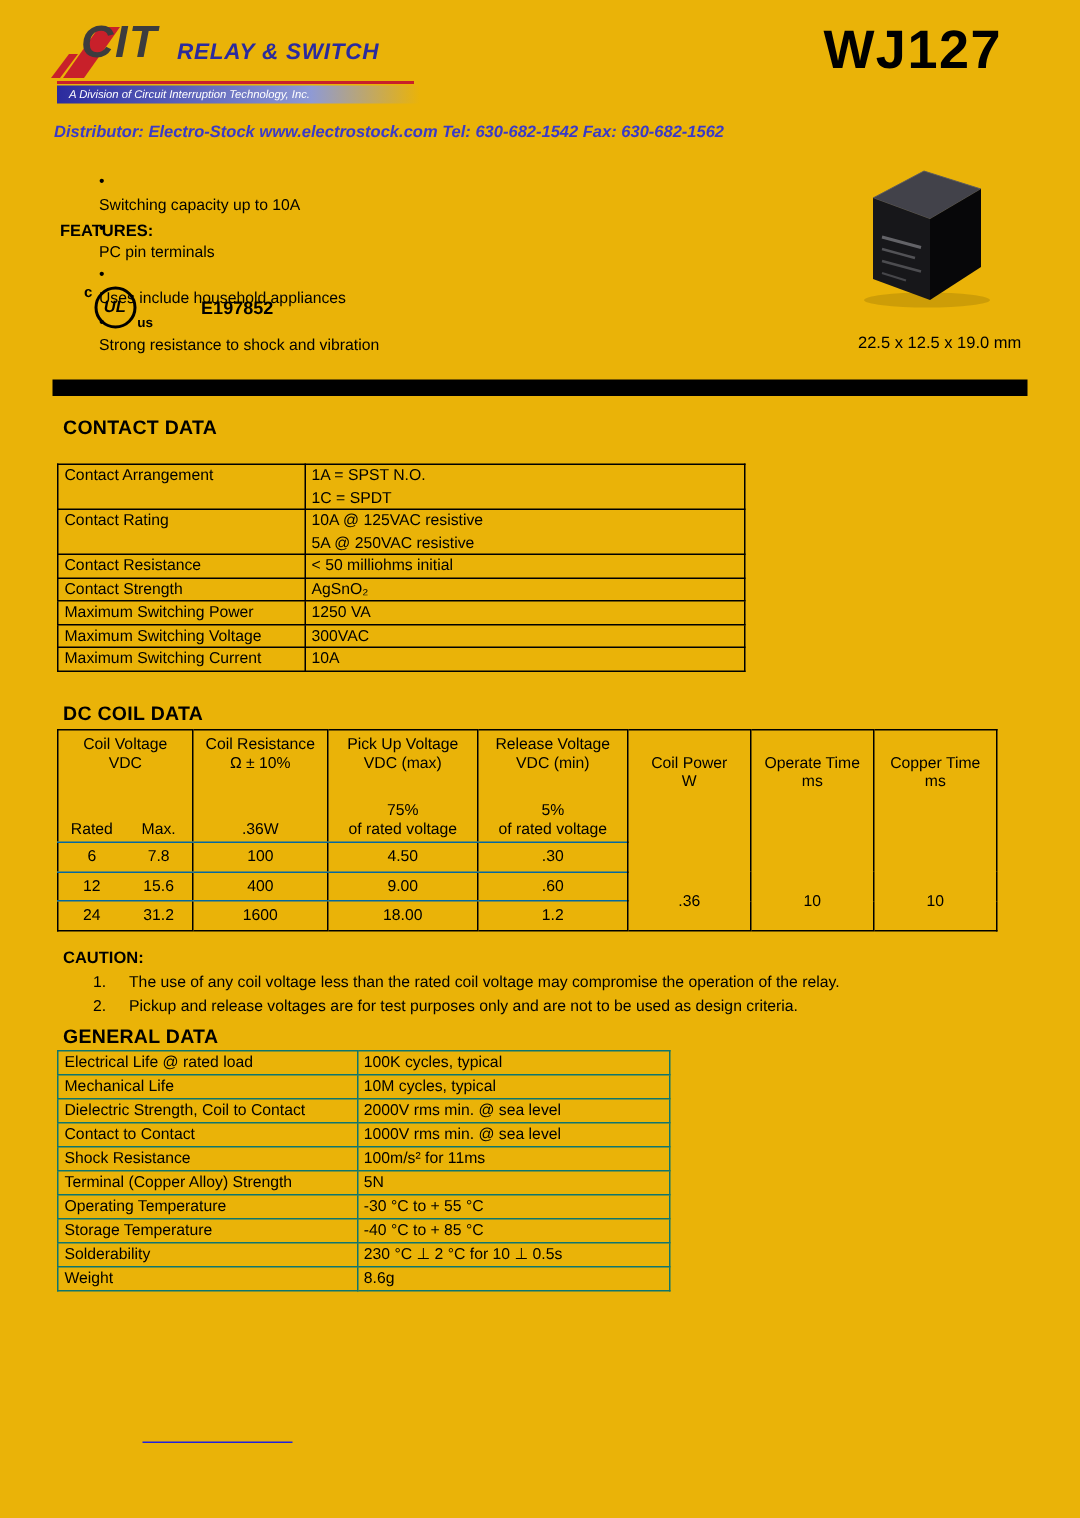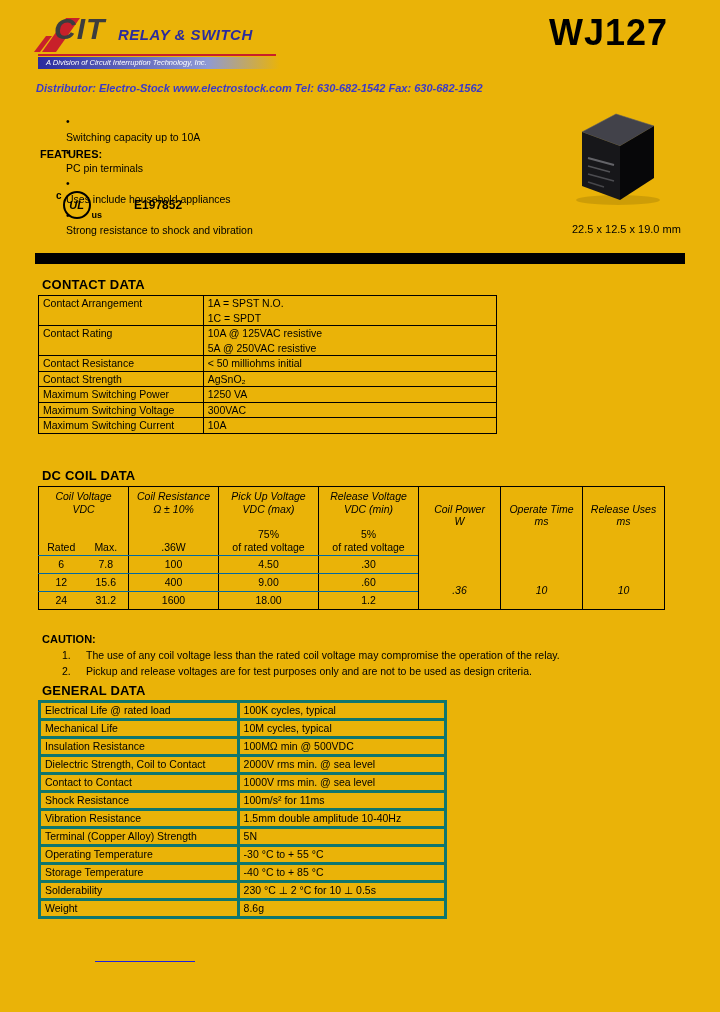--- a/index.html
+++ b/index.html
@@ -44,51 +44,51 @@
   .dimensions{position:absolute;left:572px;top:223px;font-size:11px;white-space:nowrap;}
 
   .divider{position:absolute;left:35px;top:253px;width:650px;height:11px;background:#000;}
 
   .section-heading{position:absolute;font-size:13px;font-weight:bold;letter-spacing:.2px;}
   #contact-heading{left:42px;top:277px;text-align:center;}
   #dc-heading{left:42px;top:468px;}
   #general-heading{left:42px;top:683px;}
 
   
-  .contact-table{position:absolute;left:38px;top:295px;width:459px;border-collapse:collapse;}
+  .contact-table{position:absolute;left:38px;top:309px;width:459px;border-collapse:collapse;}
   .contact-table td{border:1px solid #000;font-size:10.5px;line-height:14.5px;
                     padding:0 4px;vertical-align:top;white-space:pre-line;}
   .c-label{width:165px;}.c-value{width:294px;}
 
   
   .dc-table{position:absolute;left:38px;top:486px;width:626px;border-collapse:collapse;
             border:1px solid #000;table-layout:fixed;}
   .dc-table th,.dc-table td{font-size:10.5px;font-weight:normal;text-align:center;
             padding:0;line-height:12.5px;white-space:pre-line;overflow:hidden;}
-  .dc-table .h1{height:38px;font-style:italic;}
+  .dc-table .h1{height:38px;}
   .dc-table .h1 th{vertical-align:top;padding-top:3px;}
   .dc-table .h2{height:26px;}
   .dc-table .h2 td{vertical-align:bottom;padding-bottom:2px;}
   .dc-table tr.d{height:17px;}
   .dc-table tr.d td{vertical-align:middle;}
   .bl{border-left:1px solid #000;}
   .bb{border-bottom:1px solid #0369a1;}
   .merge{vertical-align:top;}
   .mh{padding-top:3px;line-height:12.5px;}
-  .mv{margin-top:44px;}
+  .mv{margin-top:55px;}
 
   
   .caution-heading{position:absolute;left:42px;top:633px;font-size:11px;font-weight:bold;}
   .caution-list{position:absolute;left:62px;top:648px;font-size:10.5px;line-height:15.5px;}
   .caution-item{display:flex;}
   .caution-num{width:24px;}
 
   
   .general-table{position:absolute;left:38px;top:700px;width:409px;border-collapse:collapse;}
-  .general-table td{border:3px solid #0f766e;font-size:10.5px;line-height:14.5px;height:15px;
+  .general-table td{border:1px solid #0f766e;font-size:10.5px;line-height:14.5px;height:15px;
                     padding:0 4px;vertical-align:top;white-space:pre-line;}
   .g-label{width:200px;}.g-value{width:209px;}
 
   .footer-link{position:absolute;left:95px;top:961px;width:100px;height:0;
                border-top:1.5px solid #2222dd;}
 </style>
 </head>
 <body>
 
 <div class="page">
@@ -219,21 +219,21 @@
           <div class="mh">Coil Power
 W</div>
           <div class="mv">.36</div>
         </td>
         <td class="bl merge" rowspan="5">
           <div class="mh">Operate Time
 ms</div>
           <div class="mv">10</div>
         </td>
         <td class="bl merge" rowspan="5">
-          <div class="mh">Release Uses
+          <div class="mh">Copper Time
 ms</div>
           <div class="mv">10</div>
         </td>
       </tr>
       <tr class="h2">
         <td class="bb">Rated</td>
         <td class="bb">Max.</td>
         <td class="bb bl">.36W</td>
         <td class="bb bl">75%
 of rated voltage</td>
@@ -285,40 +285,32 @@
     <tbody>
       <tr>
           <td>Electrical Life @ rated load</td>
           <td>100K cycles, typical</td>
         </tr>
       <tr>
           <td>Mechanical Life</td>
           <td>10M cycles, typical</td>
         </tr>
       <tr>
-          <td>Insulation Resistance</td>
-          <td>100MΩ min @ 500VDC</td>
-        </tr>
-      <tr>
           <td>Dielectric Strength, Coil to Contact</td>
           <td>2000V rms min. @ sea level</td>
         </tr>
       <tr>
           <td>Contact to Contact</td>
           <td>1000V rms min. @ sea level</td>
         </tr>
       <tr>
           <td>Shock Resistance</td>
           <td>100m/s² for 11ms</td>
         </tr>
       <tr>
-          <td>Vibration Resistance</td>
-          <td>1.5mm double amplitude 10-40Hz</td>
-        </tr>
-      <tr>
           <td>Terminal (Copper Alloy) Strength</td>
           <td>5N</td>
         </tr>
       <tr>
           <td>Operating Temperature</td>
           <td>-30 °C to + 55 °C</td>
         </tr>
       <tr>
           <td>Storage Temperature</td>
           <td>-40 °C to + 85 °C</td>

